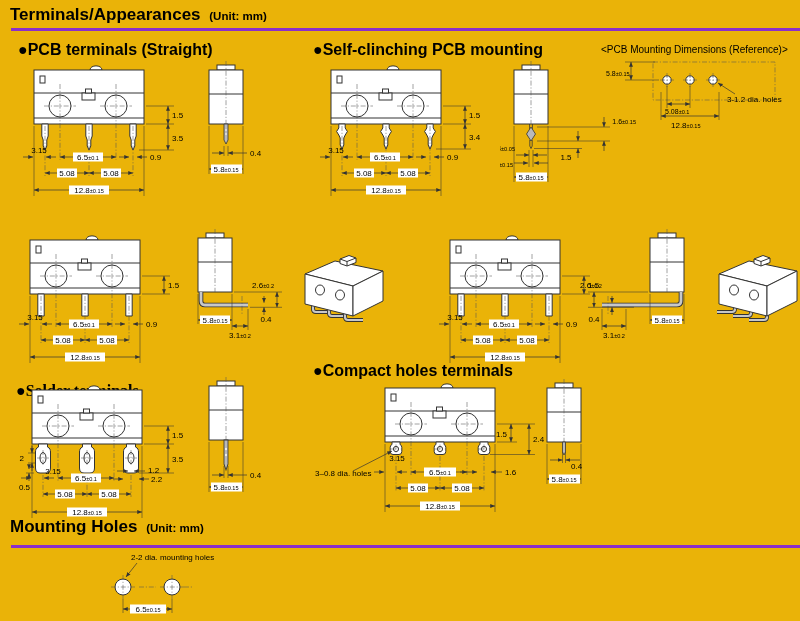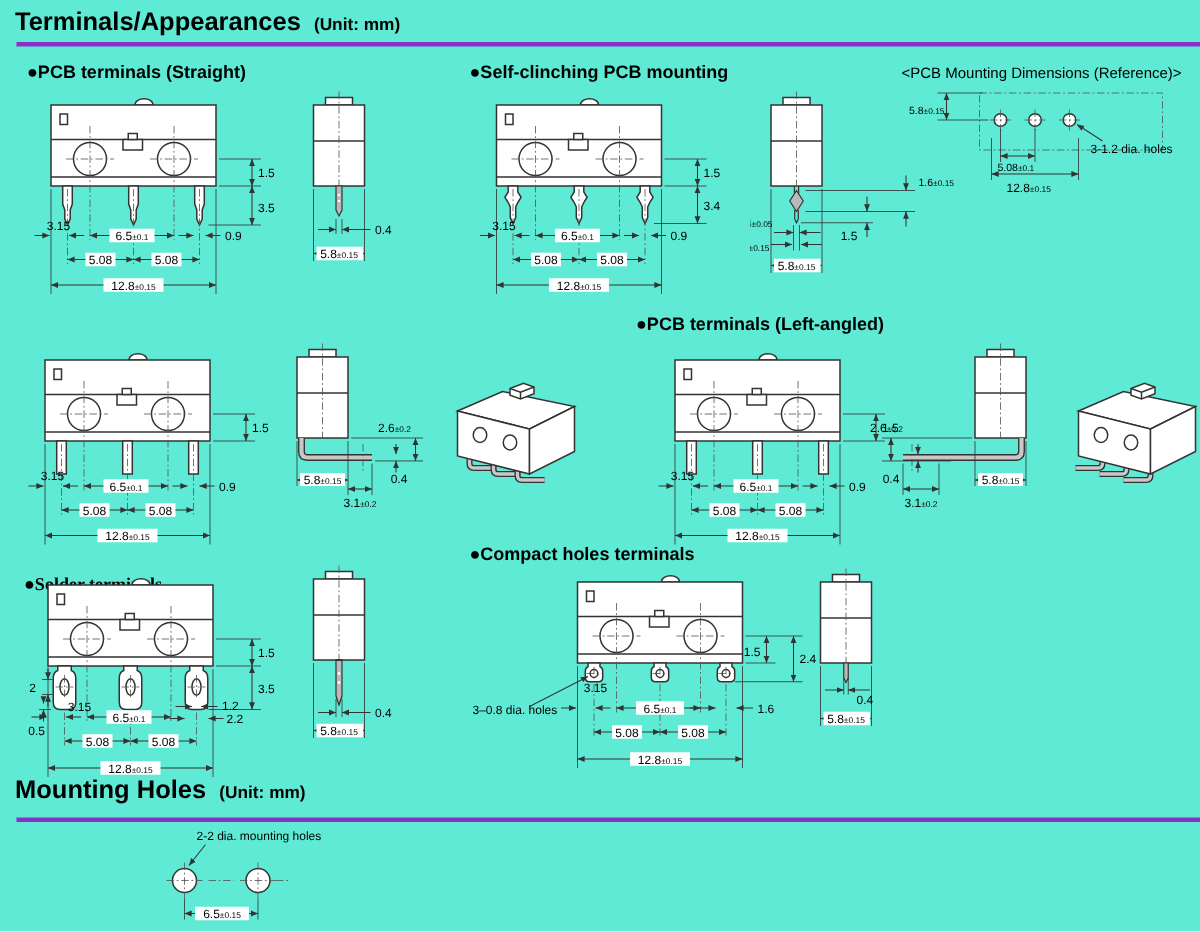--- a/index.html
+++ b/index.html
@@ -1,21 +1,21 @@
 <!DOCTYPE html>
 <html><head>
 <meta charset="utf-8">
 <style>
   html,body{margin:0;padding:0;background:#fff;}
-  #page{position:relative;width:800px;height:621px;background:#5eead4;overflow:hidden;
+  #page{position:relative;width:800px;height:621px;background:#eab308;overflow:hidden;
         font-family:"Liberation Sans",sans-serif;color:#000;}
   .h1{position:absolute;font-size:17px;font-weight:bold;white-space:nowrap;}
   .h1 .unit{font-size:11.5px;font-weight:bold;margin-left:4px;}
   .rule{position:absolute;height:3px;background:#8b2fc9;}
-  .sechead{position:absolute;font-size:12px;font-weight:bold;white-space:nowrap;}
+  .sechead{position:absolute;font-size:16px;font-weight:bold;white-space:nowrap;}
   .refhead{position:absolute;font-size:10px;font-weight:normal;white-space:nowrap;}
   .panel{position:absolute;}
   
   .ln{fill:none;stroke:#333;stroke-width:1;}
   .fw{fill:#fff;stroke:#333;stroke-width:1;}
   .cl{stroke:#555;stroke-width:0.55;stroke-dasharray:5 1.8 1.2 1.8;fill:none;}
   .xl{stroke:#333;stroke-width:0.55;fill:none;}
   .dl{stroke:#333;stroke-width:0.7;fill:none;marker-start:url(#ar);marker-end:url(#ar);}
   .dli{stroke:#333;stroke-width:0.7;fill:none;marker-end:url(#ar);}
   text.dim{font:8px "Liberation Sans",sans-serif;fill:#000;}
@@ -113,21 +113,20 @@
 
   <div class="h1" style="left:10px;top:5px;">
     <span>Terminals/Appearances</span>
     <span class="unit">(Unit: mm)</span>
   </div>
   <div class="rule" style="left:11px;top:28px;width:789px;"></div>
 
   <div class="sechead" style="left:18px;top:41px;">●PCB terminals (Straight)</div>
   <div class="sechead" style="left:313px;top:41px;">●Self-clinching PCB mounting</div>
   <div class="refhead" style="left:601px;top:44px;">&lt;PCB Mounting Dimensions (Reference)&gt;</div>
-  <div class="sechead" style="left:424px;top:209px;">●PCB terminals (Left-angled)</div>
   <div class="sechead" style="left:16px;top:382px;font-family:Liberation Serif, serif;">●Solder terminals</div>
   <div class="sechead" style="left:313px;top:362px;">●Compact holes terminals</div>
 
   <svg class="panel" style="left:20px;top:56px;" width="175" height="146" viewBox="0 0 175 146">
     <g transform="translate(14,14)">
         <use href="#fvbody"></use>
       </g>
     <use href="#legS" x="25" y="68"></use>
     <use href="#legS" x="69" y="68"></use>
     <use href="#legS" x="113" y="68"></use>

